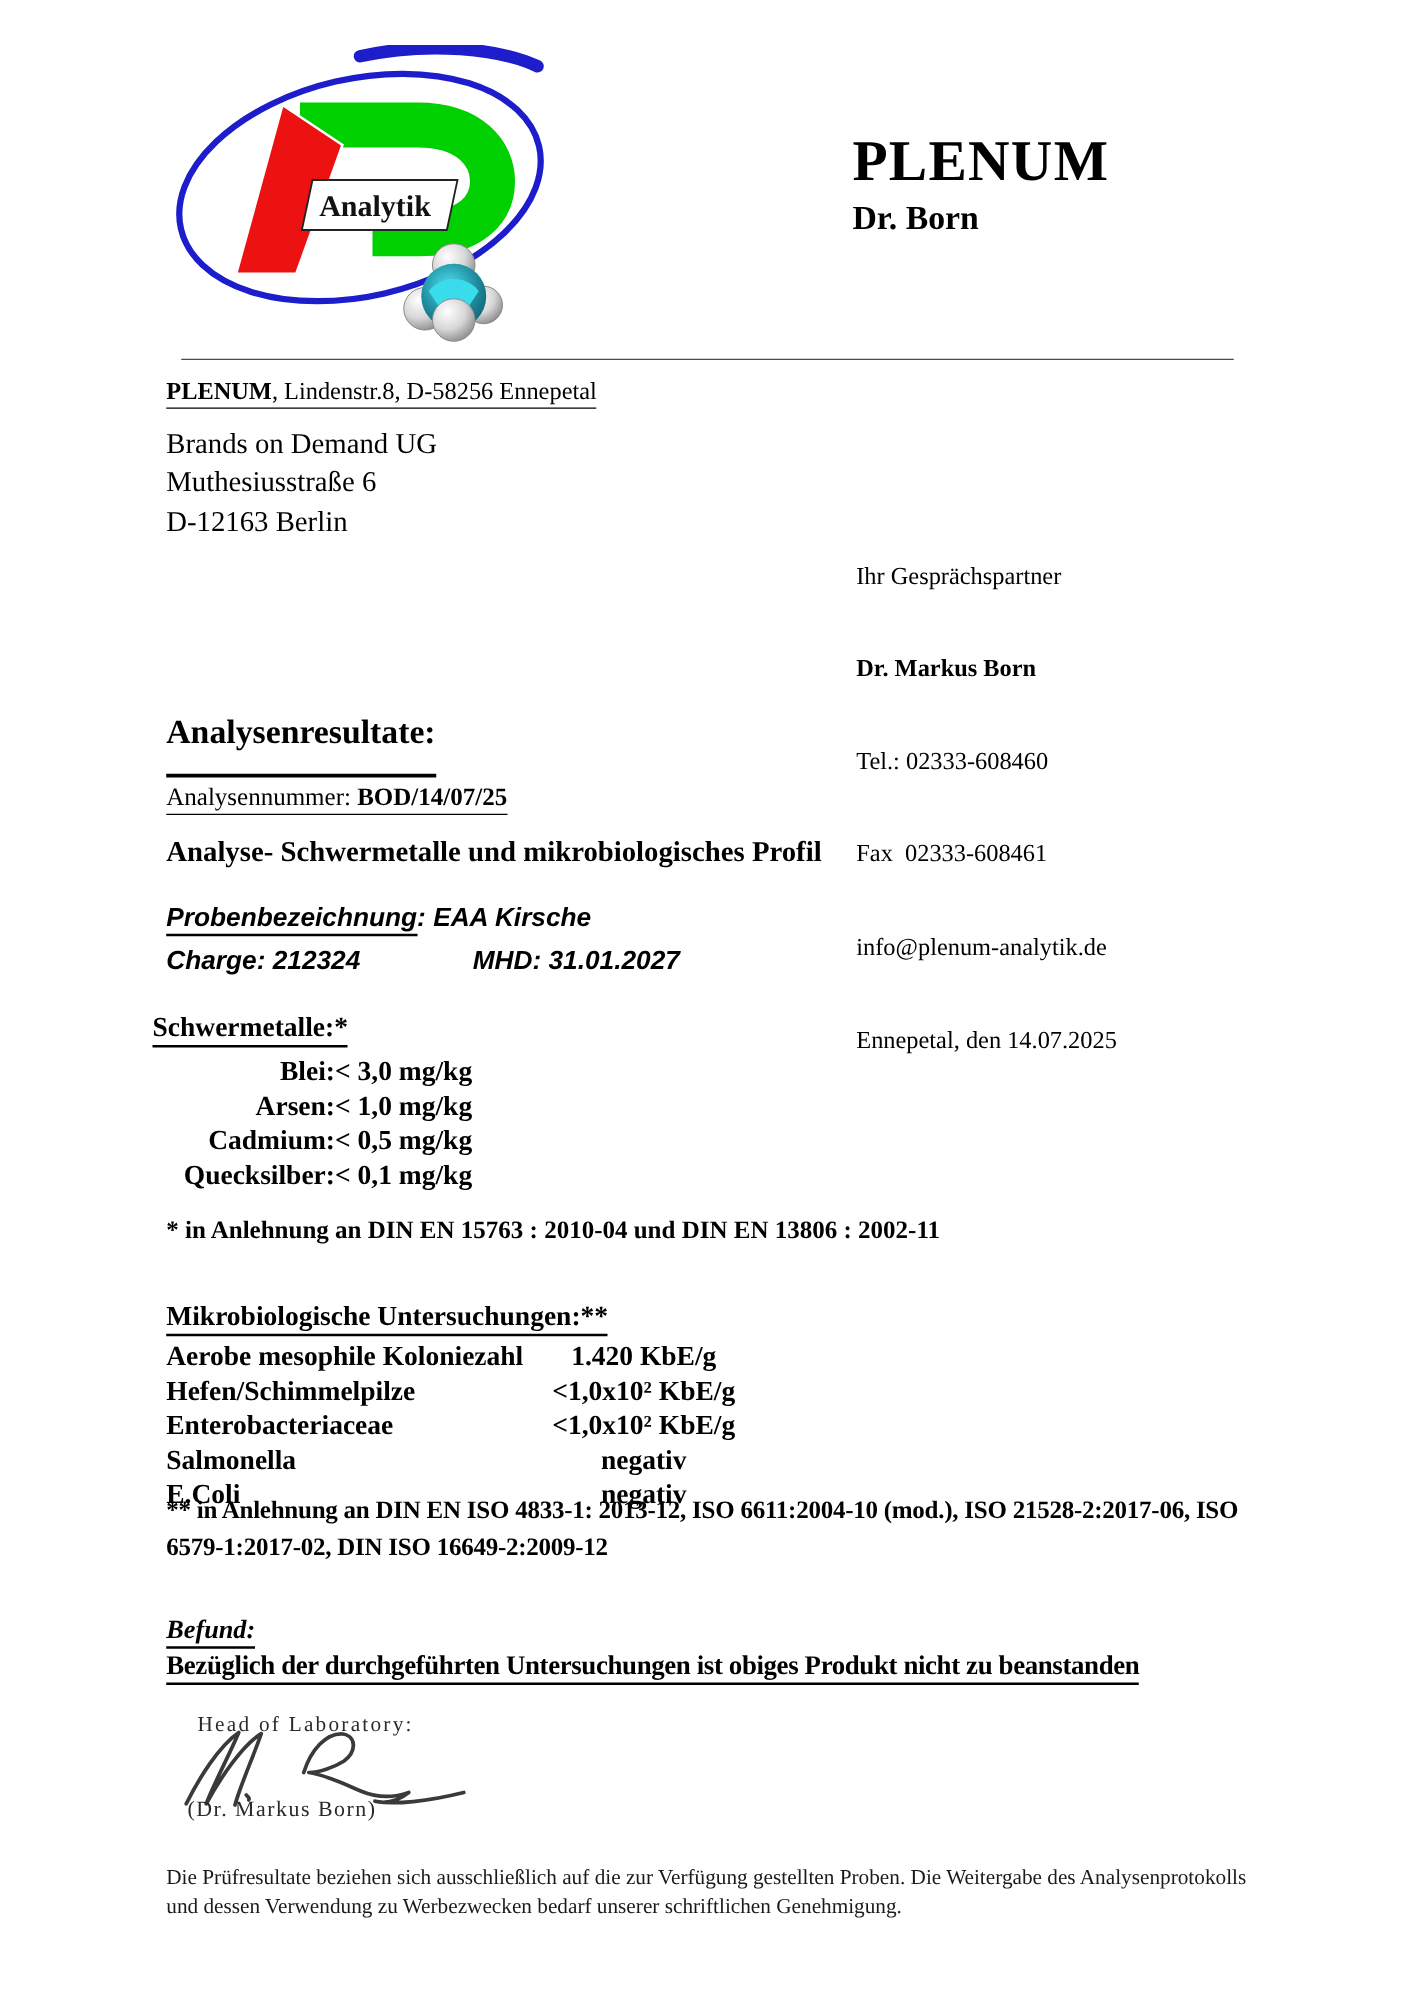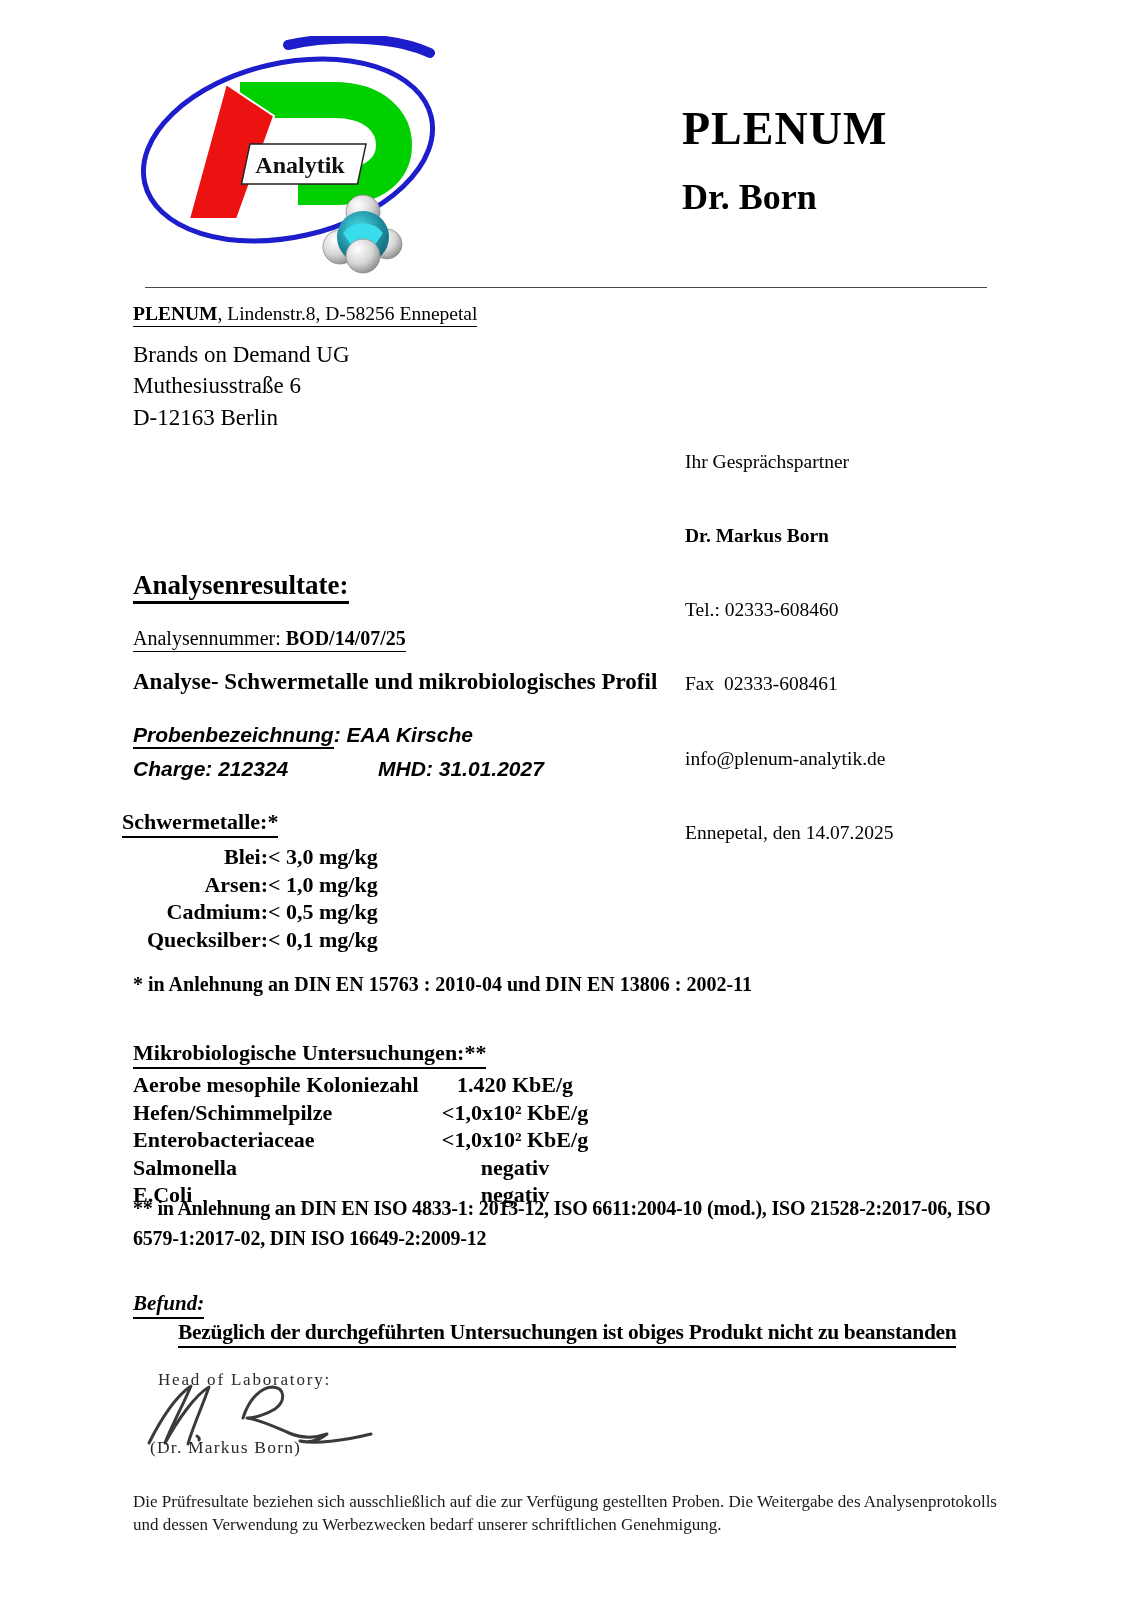--- a/index.html
+++ b/index.html
@@ -14,35 +14,35 @@
     overflow: hidden;
   }
   .abs { position: absolute; }
 
   
   .logo { left: 138px; top: 36px; width: 302px; height: 238px; }
 
   
   .brand { left: 682px; top: 104px; }
   .brand-title { font-size: 46px; font-weight: bold; letter-spacing: 1px; line-height: 1.1; }
-  .brand-sub { font-size: 36px; font-weight: bold; margin-top: 21px; }
+  .brand-sub { font-size: 27px; font-weight: bold; margin-top: 4px; }
 
   .divider { left: 145px; top: 287px; width: 842px; border-top: 1.5px solid #4a4a4a; height: 0; }
 
   .sender { left: 133px; top: 303px; font-size: 19.5px; }
   .sender .inner { display: inline-block; border-bottom: 1.5px solid #000; padding-bottom: 1px; }
   .sender b { font-weight: bold; }
 
   .recipient { left: 133px; top: 339px; font-size: 23px; line-height: 1.36; }
 
   .contact { left: 685px; top: 400px; font-size: 19.5px; line-height: 1.27; white-space: pre-wrap; }
   .contact .name { font-weight: bold; }
 
   .h-results { left: 133px; top: 570px; font-size: 27px; font-weight: bold; }
-  .h-results .inner { display: inline-block; border-bottom: 3px solid #000; padding-bottom: 0; }
+  .h-results .inner { display: inline-block; border-bottom: 3px solid #000; padding-bottom: 18px; }
 
   .analysis-no { left: 133px; top: 627px; font-size: 20px; text-align: center; }
   .analysis-no .inner { display: inline-block; border-bottom: 1.5px solid #000; padding-bottom: 1px; }
   .analysis-no .num { font-weight: bold; }
 
   .analysis-title { left: 133px; top: 669px; font-size: 23px; font-weight: bold; }
 
   .sans-line { font-family: "Liberation Sans", "DejaVu Sans", sans-serif; font-weight: bold; font-style: italic; font-size: 21px; }
   .proben { left: 133px; top: 723px; }
   .proben .lbl { border-bottom: 2.5px solid #000; padding-bottom: 1px; }
@@ -62,21 +62,21 @@
   .micro { left: 133px; top: 1071px; font-size: 22px; font-weight: bold; line-height: 27.5px; }
   .micro .row { display: flex; }
   .micro .lbl { width: 294px; }
   .micro .val { width: 176px; text-align: center; }
 
   .fn2 { left: 133px; top: 1193px; width: 860px; font-size: 20px; font-weight: bold; line-height: 1.5; letter-spacing: -0.2px; }
 
   .befund-h { left: 133px; top: 1291px; font-size: 21px; font-weight: bold; font-style: italic; }
   .befund-h .inner { display: inline-block; border-bottom: 2px solid #000; padding-bottom: 1px; }
   .befund-t { left: 133px; top: 1320px; font-size: 21.5px; font-weight: bold; letter-spacing: -0.3px; }
-  .befund-t .inner { display: inline-block; border-bottom: 2.5px solid #000; padding-bottom: 1px; margin-left: 45px; }
+  .befund-t .inner { display: inline-block; border-bottom: 2.5px solid #000; padding-bottom: 1px; }
 
   .head-lab { left: 158px; top: 1370px; font-size: 17px; letter-spacing: 1.8px; color: #2a2a2a; }
   .signature { left: 143px; top: 1383px; width: 280px; height: 66px; }
   .sig-name { left: 150px; top: 1437px; font-size: 17.5px; letter-spacing: 1.2px; color: #2a2a2a; }
 
   .footer { left: 133px; top: 1490px; width: 878px; font-size: 17px; line-height: 1.38; color: #1a1a1a; }
 </style>
 </head>
 <body>
 

